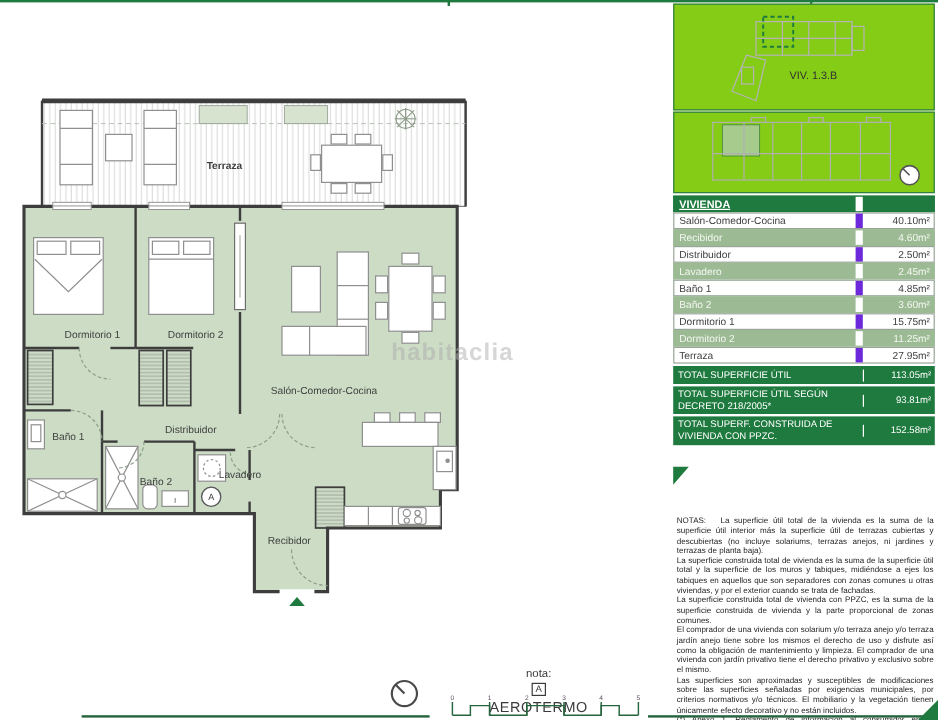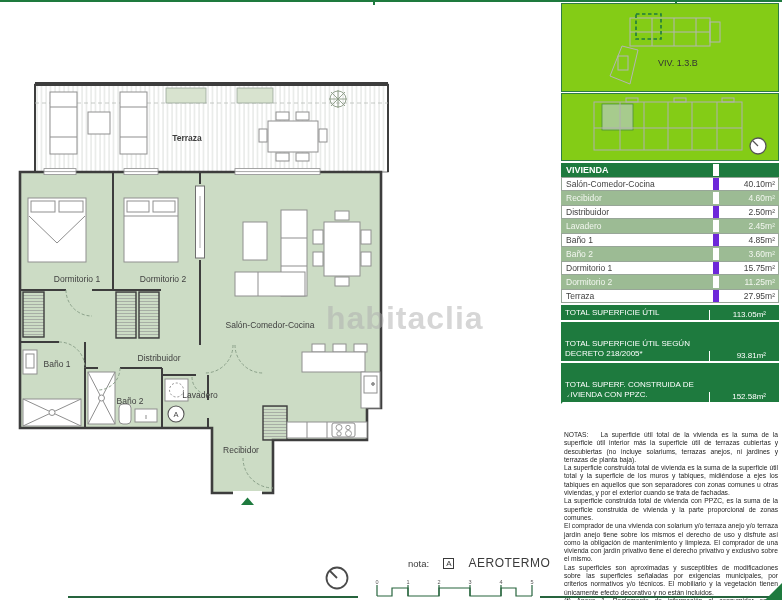--- a/index.html
+++ b/index.html
@@ -19,47 +19,47 @@
   
   #table{left:561px;top:163px;width:218px;font-size:8.5px;}
   .t-row{display:flex;align-items:stretch;height:14px;box-sizing:border-box;
          background:#fff;border:1px solid #98a698;}
   .t-row .lbl{flex:1;display:flex;align-items:center;padding-left:4px;}
   .t-row .val{width:56px;display:flex;align-items:center;justify-content:flex-end;
               padding-right:3px;border-left:6px solid #6d28d9;}
   .t-row.shaded{background:#9cbb94;color:#f3f7f0;border-color:#9cbb94;}
   .t-row.shaded .val{border-left-color:#fff;}
   .t-head{height:14px;background:#1e7a3e;color:#fff;font-weight:bold;font-size:9px;
-          border-color:#1e7a3e;}
+          border-color:#1e7a3e;text-decoration:underline;}
   .t-head .val{border-left-color:#fff;}
-  .t-total{margin-top:2px;display:flex;align-items:flex-end;background:#1e7a3e;color:#fff;
+  .t-total{margin-top:2px;display:flex;align-items:center;background:#1e7a3e;color:#fff;
            font-size:8px;line-height:1.25;}
   .t-total .lbl{flex:1;display:flex;align-items:center;padding:2px 3px 2px 4px;}
   .t-total .val{width:56px;display:flex;align-items:center;justify-content:flex-end;
-                padding-right:13px;border-left:1px solid #fff;}
+                padding-right:3px;border-left:1px solid #fff;}
   #table-tail{left:561px;top:389px;width:0;height:0;
               border-top:15px solid #1e7a3e;border-right:13px solid transparent;}
 
   
   #notes{left:564px;top:431px;width:214px;font-size:6.7px;line-height:1.24;color:#1d1d1d;
          text-align:justify;}
   #notes p{margin:0;}
   #notes .notas-label{margin-right:12px;}
 
   
-  #nota-line{left:408px;top:556px;font-size:9.5px;color:#3a3a3a;display:flex;align-items:center;gap:14px;}
+  #nota-line{left:408px;top:556px;font-size:9.5px;color:#3a3a3a;display:flex;align-items:center;gap:2px;flex-direction:column;}
   #aerotermo-box{display:inline-block;border:1px solid #3a3a3a;font-size:8px;line-height:9px;
                  padding:0 2px;}
   #aerotermo-text{font-size:12px;letter-spacing:.5px;}
   .bottom-rule{top:596px;height:2px;background:#26643d;}
   #corner-triangle{right:0;bottom:0;width:0;height:0;
                    border-bottom:17px solid #1e7a3e;border-left:17px solid transparent;}
 
   
-  #watermark{left:326px;top:300px;font-size:32px;font-weight:bold;letter-spacing:1px;
+  #watermark{left:326px;top:283px;font-size:20px;font-weight:bold;letter-spacing:1px;
              color:#aeaeae;opacity:.5;}
 
   svg text{font-family:"Liberation Sans", sans-serif;}
 </style>
 </head>
 <body>
 
 <div id="page">
 
   <div class="abs" id="top-rule"></div>
@@ -340,25 +340,25 @@
       </div>
     <div class="t-row">
         <div class="lbl">Terraza</div>
         <div class="val">27.95m²</div>
       </div>
 
     <div class="t-total" style="height:15px">
       <div class="lbl">TOTAL SUPERFICIE ÚTIL</div>
       <div class="val">113.05m²</div>
     </div>
-    <div class="t-total" style="height:39px">
+    <div class="t-total" style="height:23px">
       <div class="lbl">TOTAL SUPERFICIE ÚTIL SEGÚN DECRETO 218/2005*</div>
       <div class="val">93.81m²</div>
     </div>
-    <div class="t-total" style="height:39px">
+    <div class="t-total" style="height:24px">
       <div class="lbl">TOTAL SUPERF. CONSTRUIDA DE VIVIENDA CON PPZC.</div>
       <div class="val">152.58m²</div>
     </div>
   </div>
   <div class="abs" id="table-tail"></div>
 
   <div class="abs" id="notes">
     <p><span class="notas-label">NOTAS:</span><span>La superficie útil total de la vivienda es la suma de la superficie útil interior más la superficie útil de terrazas cubiertas y descubiertas (no incluye solariums, terrazas anejos, ni jardines y terrazas de planta baja).</span></p>
     <p>La superficie construida total de vivienda es la suma de la superficie útil total y la superficie de los muros y tabiques, midiéndose a ejes los tabiques en aquellos que son separadores con zonas comunes u otras viviendas, y por el exterior cuando se trata de fachadas.</p>
     <p>La superficie construida total de vivienda con PPZC, es la suma de la superficie construida de vivienda y la parte proporcional de zonas comunes.</p>

